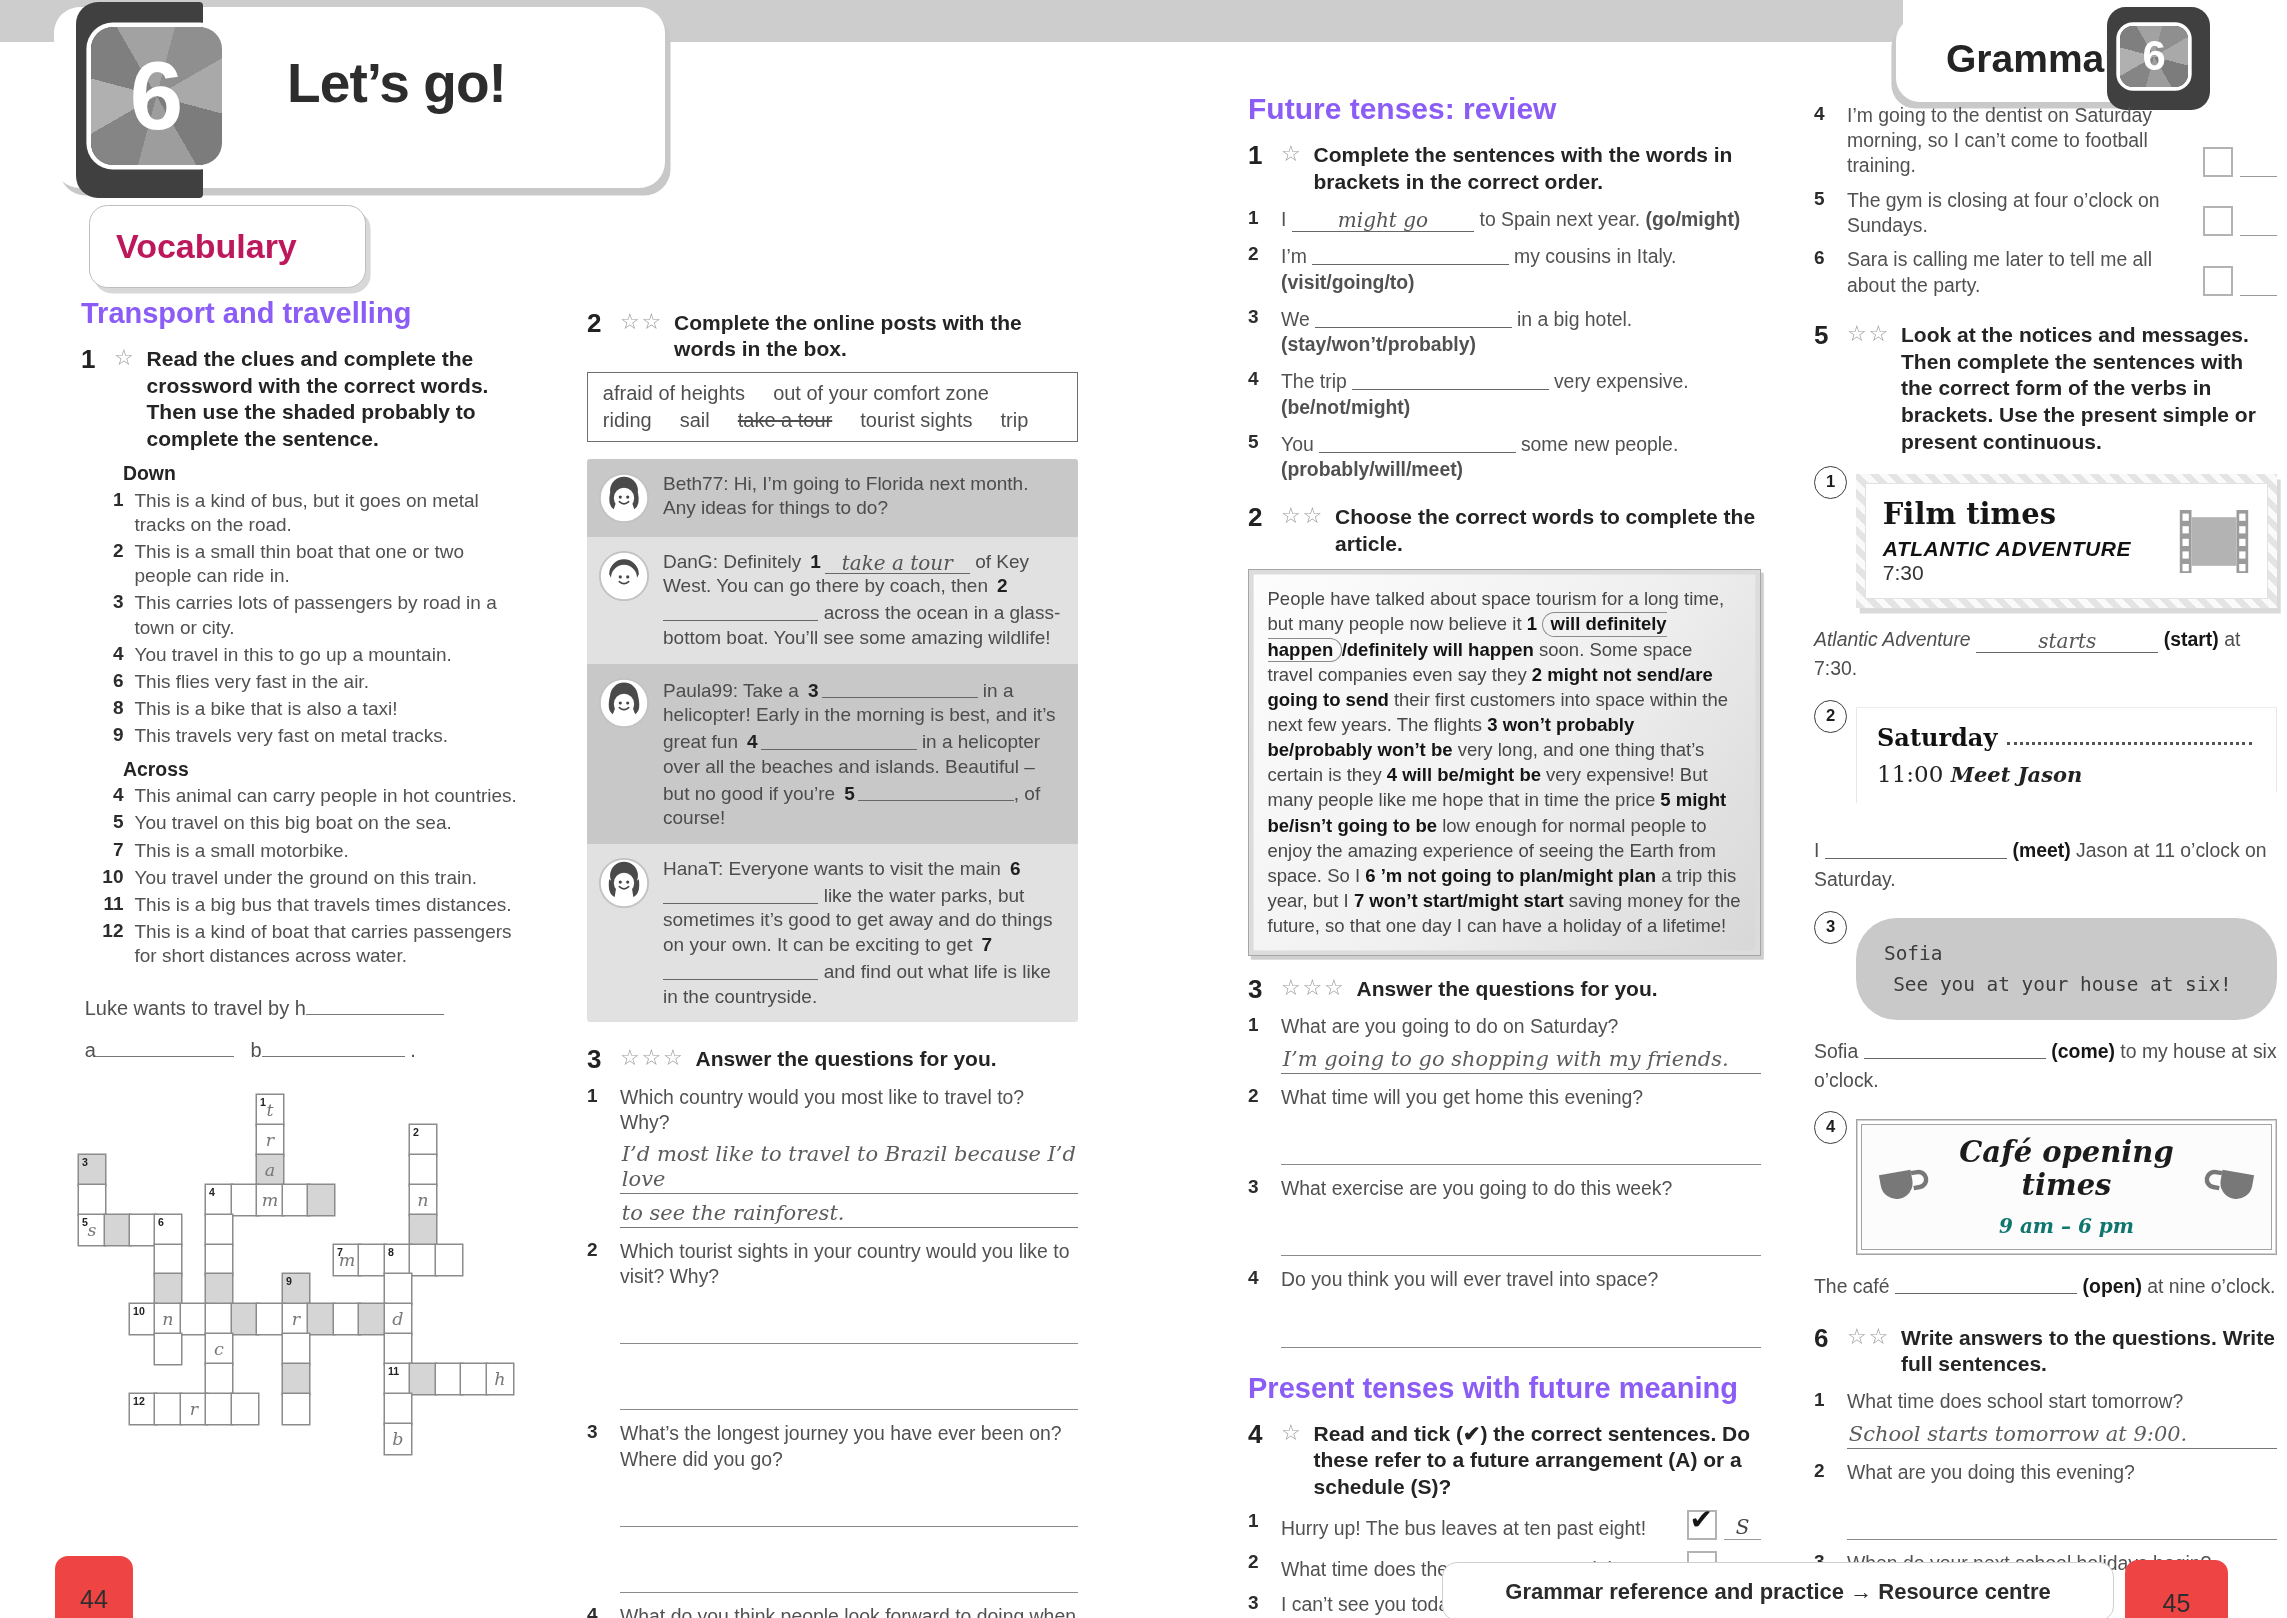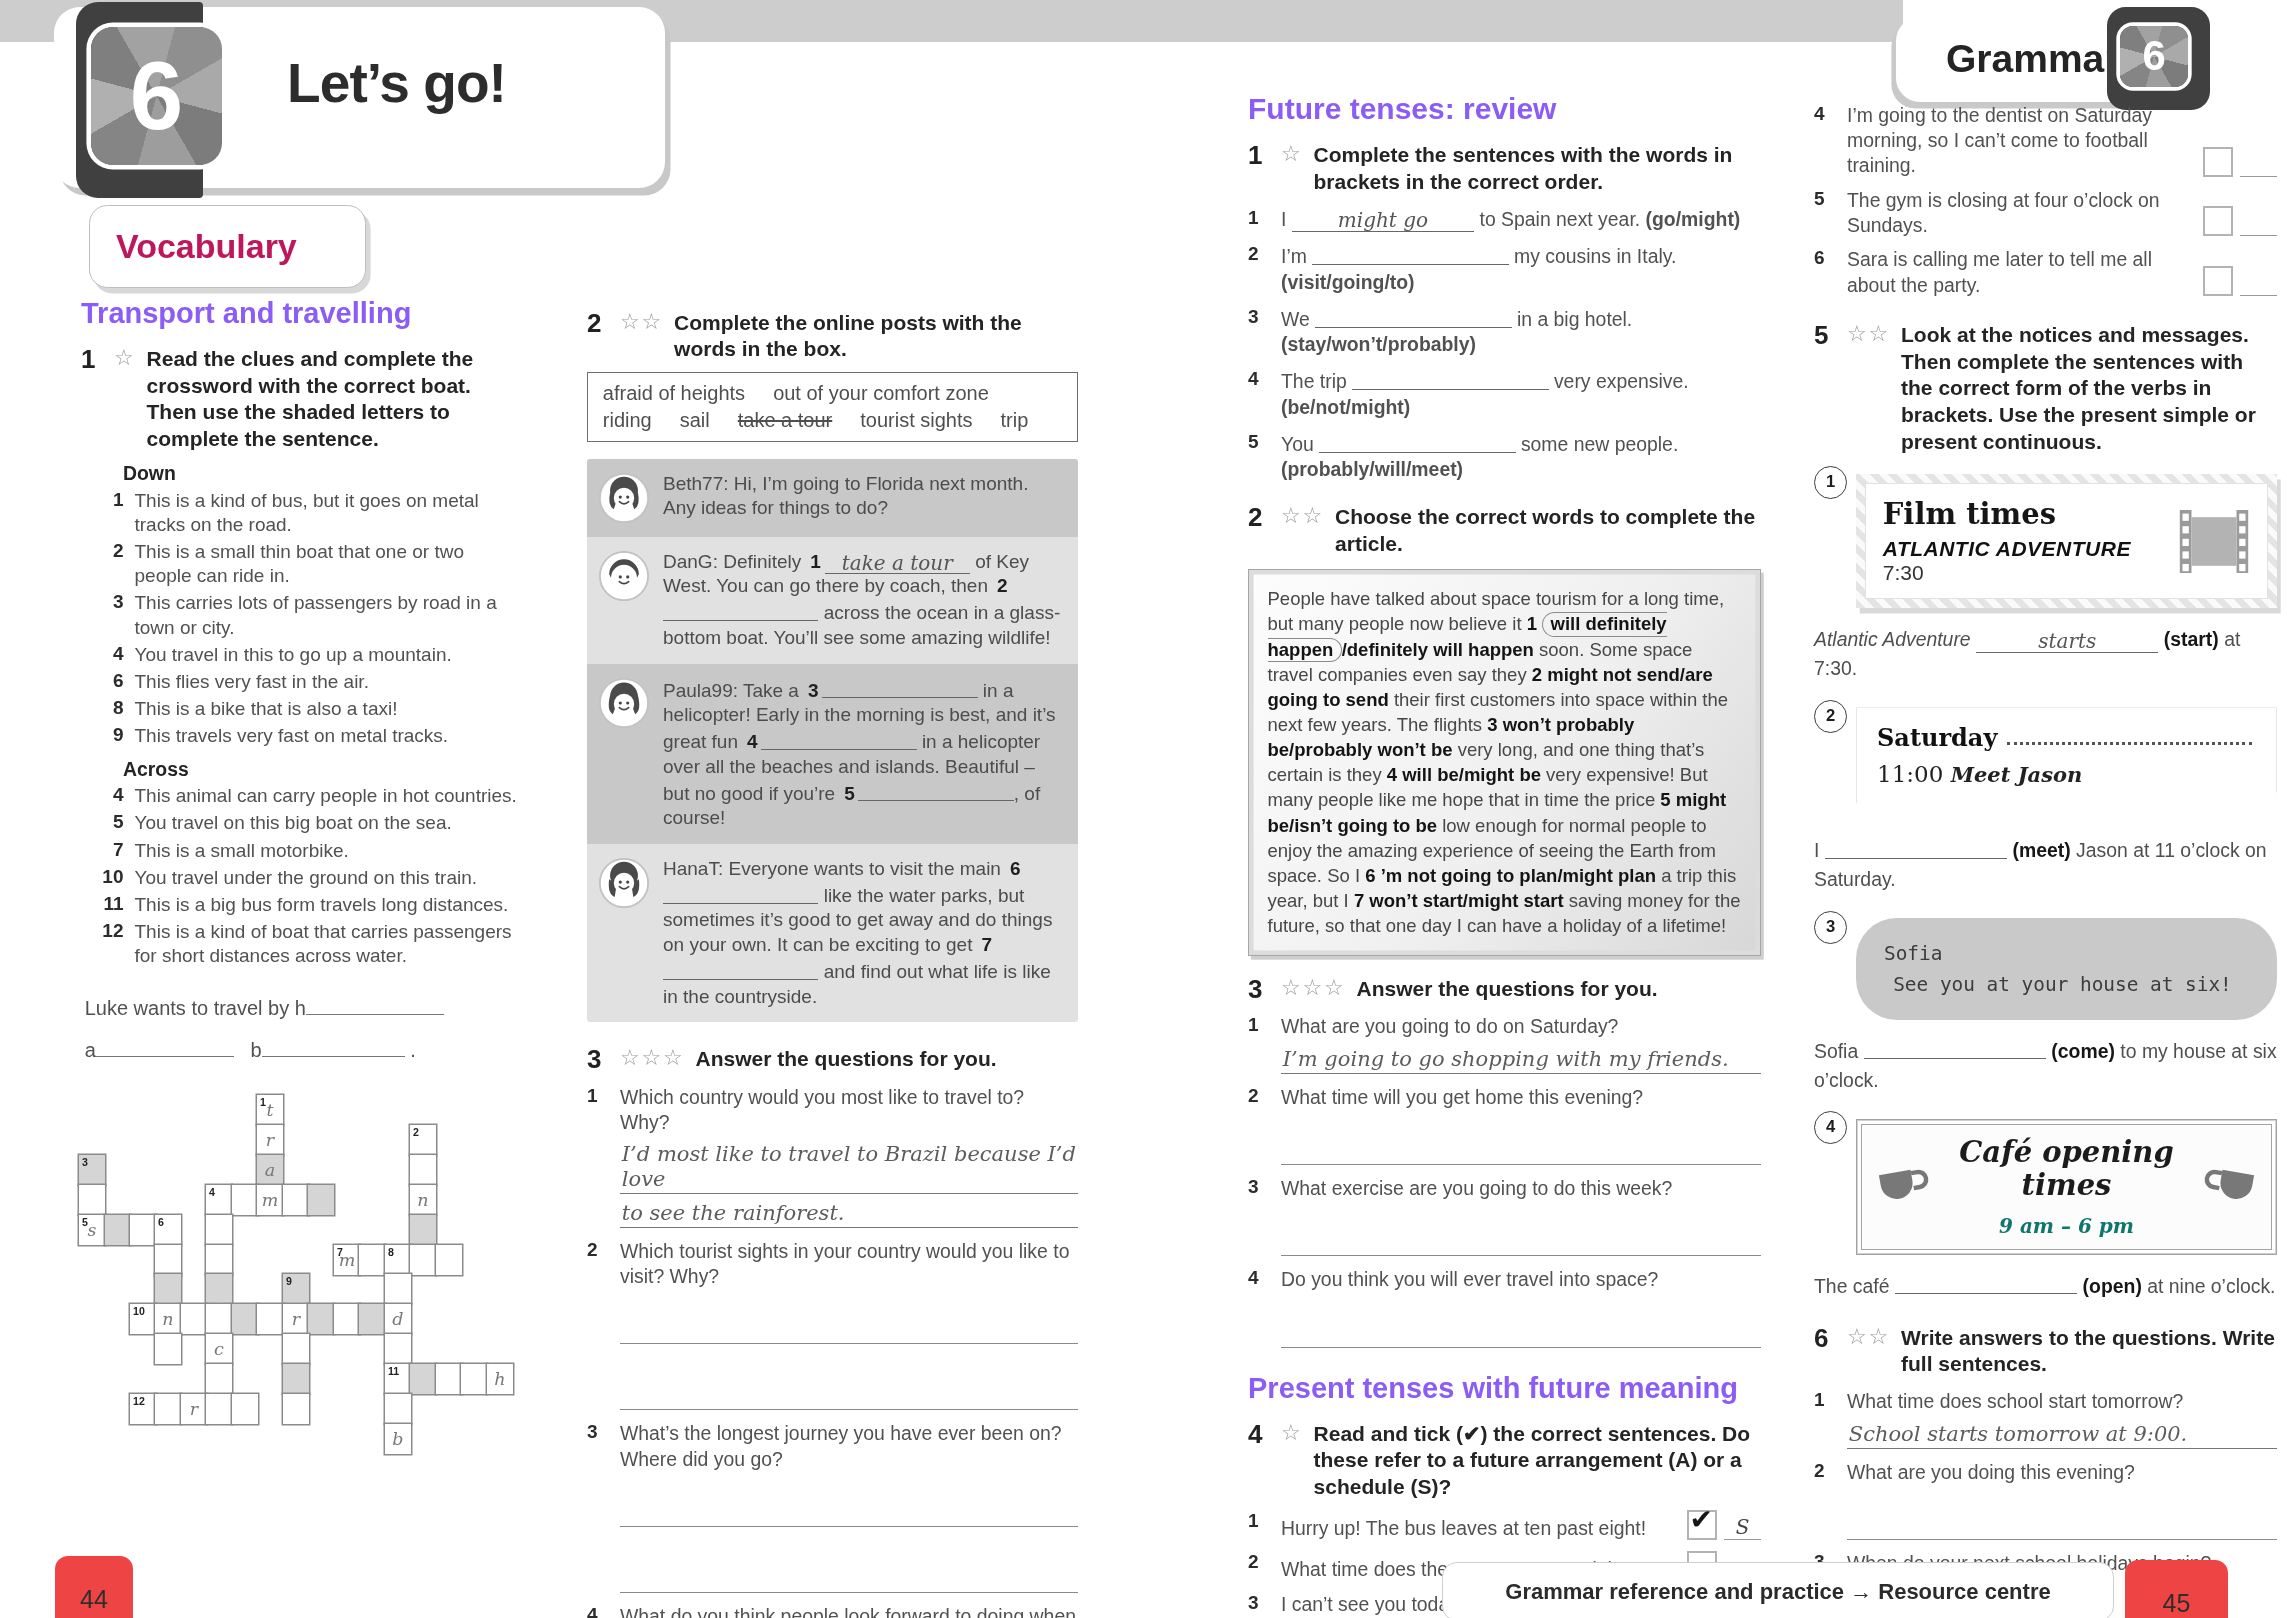--- a/index.html
+++ b/index.html
@@ -171,21 +171,21 @@
         </div>
     </div>
   </div>
 
   <div class="col colL1">
     <div class="h1">Transport and travelling</div>
 
     <div class="exh">
       <span class="exnum">1</span>
       <span class="stars">☆</span>
-      <span class="extitle">Read the clues and complete the crossword with the correct boat. Then use the shaded letters to complete the sentence.</span>
+      <span class="extitle">Read the clues and complete the crossword with the correct words. Then use the shaded probably to complete the sentence.</span>
     </div>
 
     <div class="sublabel">Down</div>
     <div class="clue">
         <span class="cnum">1</span>
         <span class="ctext">This is a kind of bus, but it goes on metal tracks on the road.</span>
       </div>
     <div class="clue">
         <span class="cnum">2</span>
         <span class="ctext">This is a small thin boat that one or two people can ride in.</span>
@@ -223,21 +223,21 @@
     <div class="clue">
         <span class="cnum">7</span>
         <span class="ctext">This is a small motorbike.</span>
       </div>
     <div class="clue">
         <span class="cnum">10</span>
         <span class="ctext">You travel under the ground on this train.</span>
       </div>
     <div class="clue">
         <span class="cnum">11</span>
-        <span class="ctext">This is a big bus form travels long distances.</span>
+        <span class="ctext">This is a big bus that travels times distances.</span>
       </div>
     <div class="clue">
         <span class="cnum">12</span>
         <span class="ctext">This is a kind of boat that carries passengers for short distances across water.</span>
       </div>
 
     <div class="sentence">
       <span>Luke wants to travel by h</span><span class="iblank" style="width:138px"></span><br>
       <span>a</span><span class="iblank" style="width:138px"></span>&nbsp;&nbsp;
       <span>b</span><span class="iblank" style="width:143px"></span>

